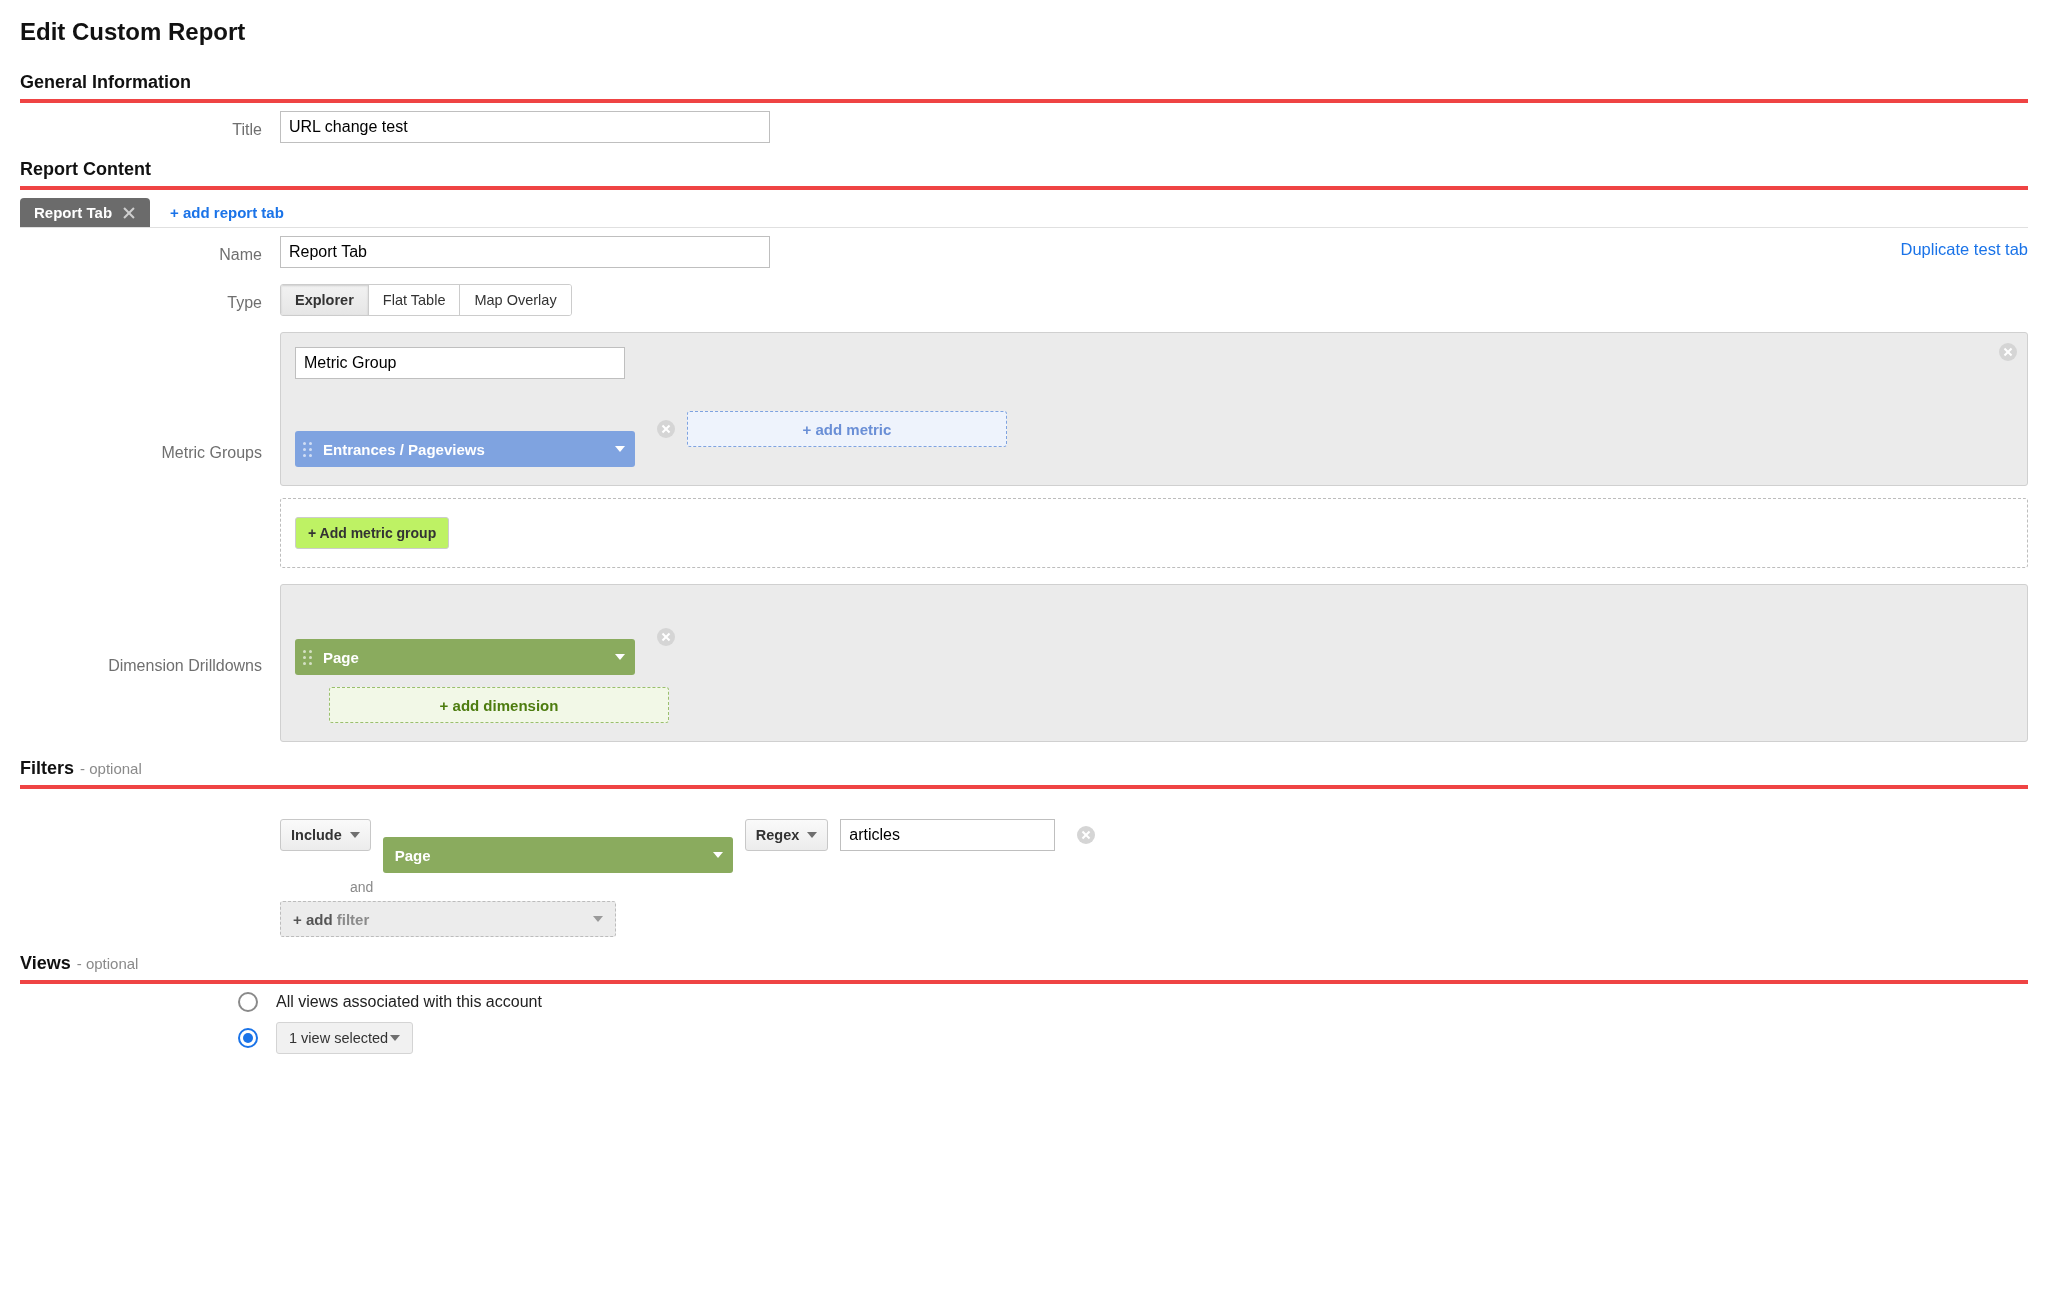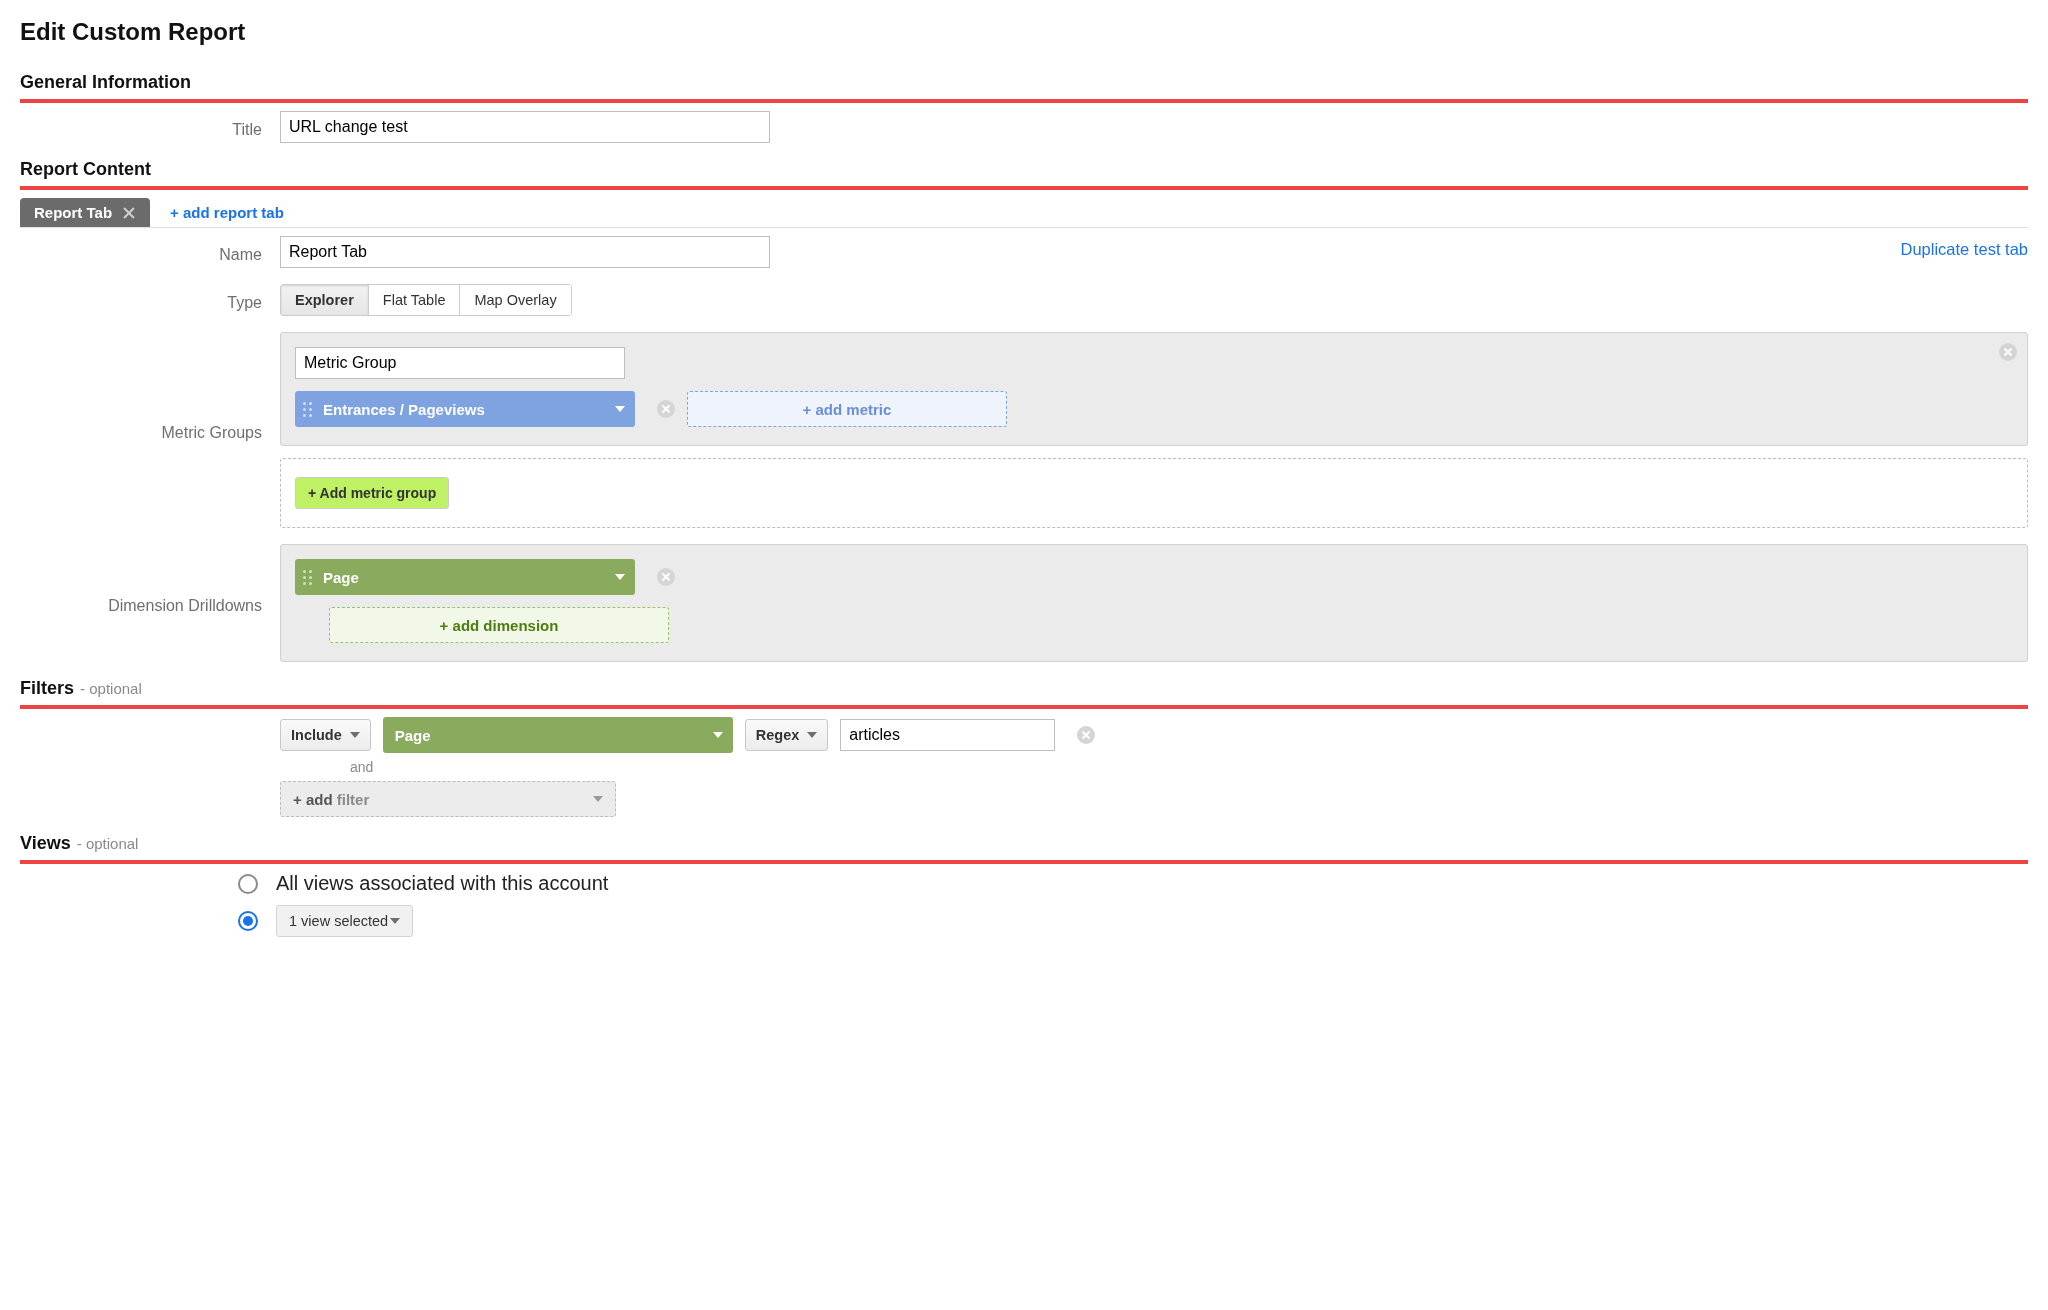--- a/index.html
+++ b/index.html
@@ -67,21 +67,21 @@
     background:#d5d5d5; color:#fff; display:flex;align-items:center;justify-content:center;font-size:13px;cursor:pointer;
   }
   .panel-close::before,.panel-close::after{
     content:""; position:absolute; width:2px;height:10px;background:#fff;
   }
   .panel-close::before{transform:rotate(45deg);} .panel-close::after{transform:rotate(-45deg);}
 
   
   .pill {
     display:inline-flex; align-items:center; height:36px; border-radius:3px; color:#fff;
-    font-size:15px; font-weight:700; padding:0 10px 0 4px; position:relative;
+    font-size:15px; font-weight:700; padding:0 10px 0 4px; position:relative;margin-top:40px;
   }
   .pill .grip { width:18px; display:flex; flex-direction:column; gap:3px; align-items:center; justify-content:center; opacity:.7; padding-right:2px;}
   .pill .grip .row { display:flex; gap:3px;}
   .pill .grip .dot { width:3px;height:3px;border-radius:50%;background:rgba(255,255,255,.9);}
   .pill .txt { flex:1; padding:0 6px;}
   .pill .caret { width:0;height:0;border-left:5px solid transparent;border-right:5px solid transparent;border-top:6px solid #fff; margin-left:6px;}
   .pill-blue  { background:#7fa3e0; width:340px;}
   .pill-green { background:#8aab5e; width:340px;}
   .pill-green-wide { background:#8aab5e; width:350px;}
   .pill-del {
@@ -113,21 +113,21 @@
   .select-btn .caret-d{width:0;height:0;border-left:5px solid transparent;border-right:5px solid transparent;border-top:6px solid #6f6f6f;}
   .and-label { font-size:14px;color:#8a8a8a; margin:6px 0 6px 70px;}
   .grey-filter-add .dim { color:#8a8a8a; font-weight:600;}
 
   
   .radio-row{display:flex;align-items:center;gap:18px;margin:4px 0 10px 0;}
   .radio-outer{width:20px;height:20px;border-radius:50%;border:2px solid #8a8a8a;display:inline-flex;align-items:center;justify-content:center;}
   .radio-outer.checked{border-color:#1a73e8;}
   .radio-outer .radio-inner{width:10px;height:10px;border-radius:50%;background:#1a73e8;display:none;}
   .radio-outer.checked .radio-inner{display:block;}
-  .radio-label{font-size:20px;color:#222;}
+  .radio-label{font-size:16px;color:#222;}
   .select-flat{
     display:inline-flex;align-items:center;gap:2px;background:#f1f1f1;border:1px solid #d4d4d4;
     border-radius:3px;padding:7px 12px;font-size:14.5px;cursor:pointer;
   }
   .select-flat .caret-d{width:0;height:0;border-left:5px solid transparent;border-right:5px solid transparent;border-top:6px solid #6f6f6f;}
 
   .inline-row{display:flex;align-items:center;gap:12px;flex-wrap:wrap;}
 </style>
 </head>
 <body>

